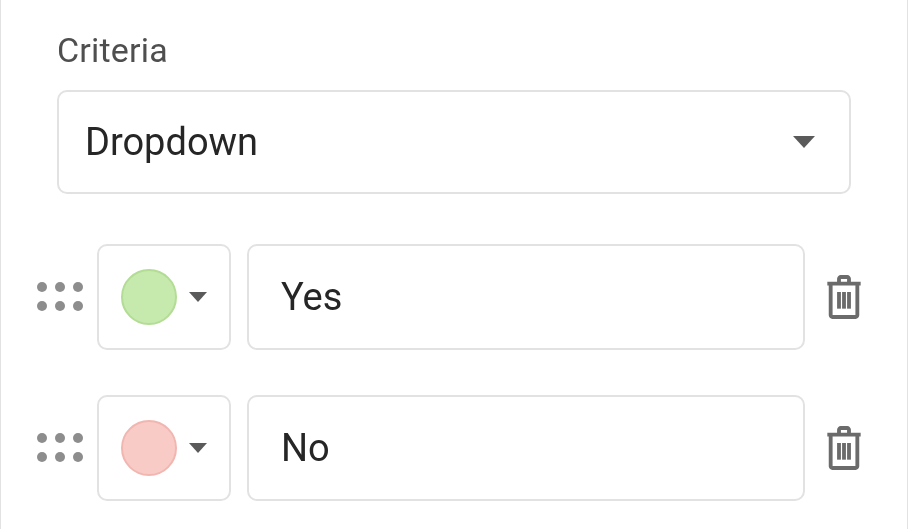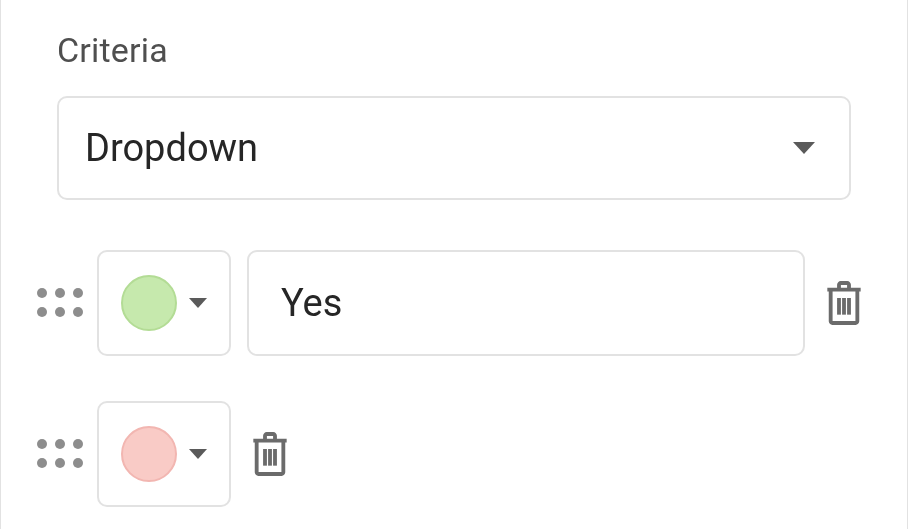--- a/index.html
+++ b/index.html
@@ -13,21 +13,21 @@
     .panel {
       border-left: 1px solid #e2e2e2;
       border-right: 1px solid #e2e2e2;
       height: 100%;
       padding: 30px 56px 0 56px;
     }
     .section-title {
       font-size: 34px;
       font-weight: 400;
       color: #4f4f4f;
-      margin-bottom: 26px;
+      margin-bottom: 20px;
       letter-spacing: 0.2px;
     }
     .type-select {
       width: 100%;
       height: 104px;
       border: 2px solid #e2e2e2;
       border-radius: 10px;
       background: #ffffff;
       display: flex;
       align-items: center;
@@ -177,20 +177,21 @@
         <span></span>
         <span></span>
       <span></span>
         <span></span>
         <span></span>
     </div>
     <div class="color-select">
       <div class="swatch swatch-red"></div>
       <span class="caret small"></span>
     </div>
+    <input class="option-input" type="text" value="No" style="">
     <button class="delete-btn">
       <svg viewBox="0 0 24 28" fill="none" stroke="currentColor" stroke-width="2.3">
         <path d="M2 6 L22 6"></path>
         <path d="M9 6 L9 3 C9 2.5 9.5 2 10 2 L14 2 C14.5 2 15 2.5 15 3 L15 6"></path>
         <path d="M4 6 L4 25 C4 25.5 4.5 26 5 26 L19 26 C19.5 26 20 25.5 20 25 L20 6"></path>
         <line x1="9" y1="11" x2="9" y2="21"></line>
         <line x1="12" y1="11" x2="12" y2="21"></line>
         <line x1="15" y1="11" x2="15" y2="21"></line>
       </svg>
     </button>

